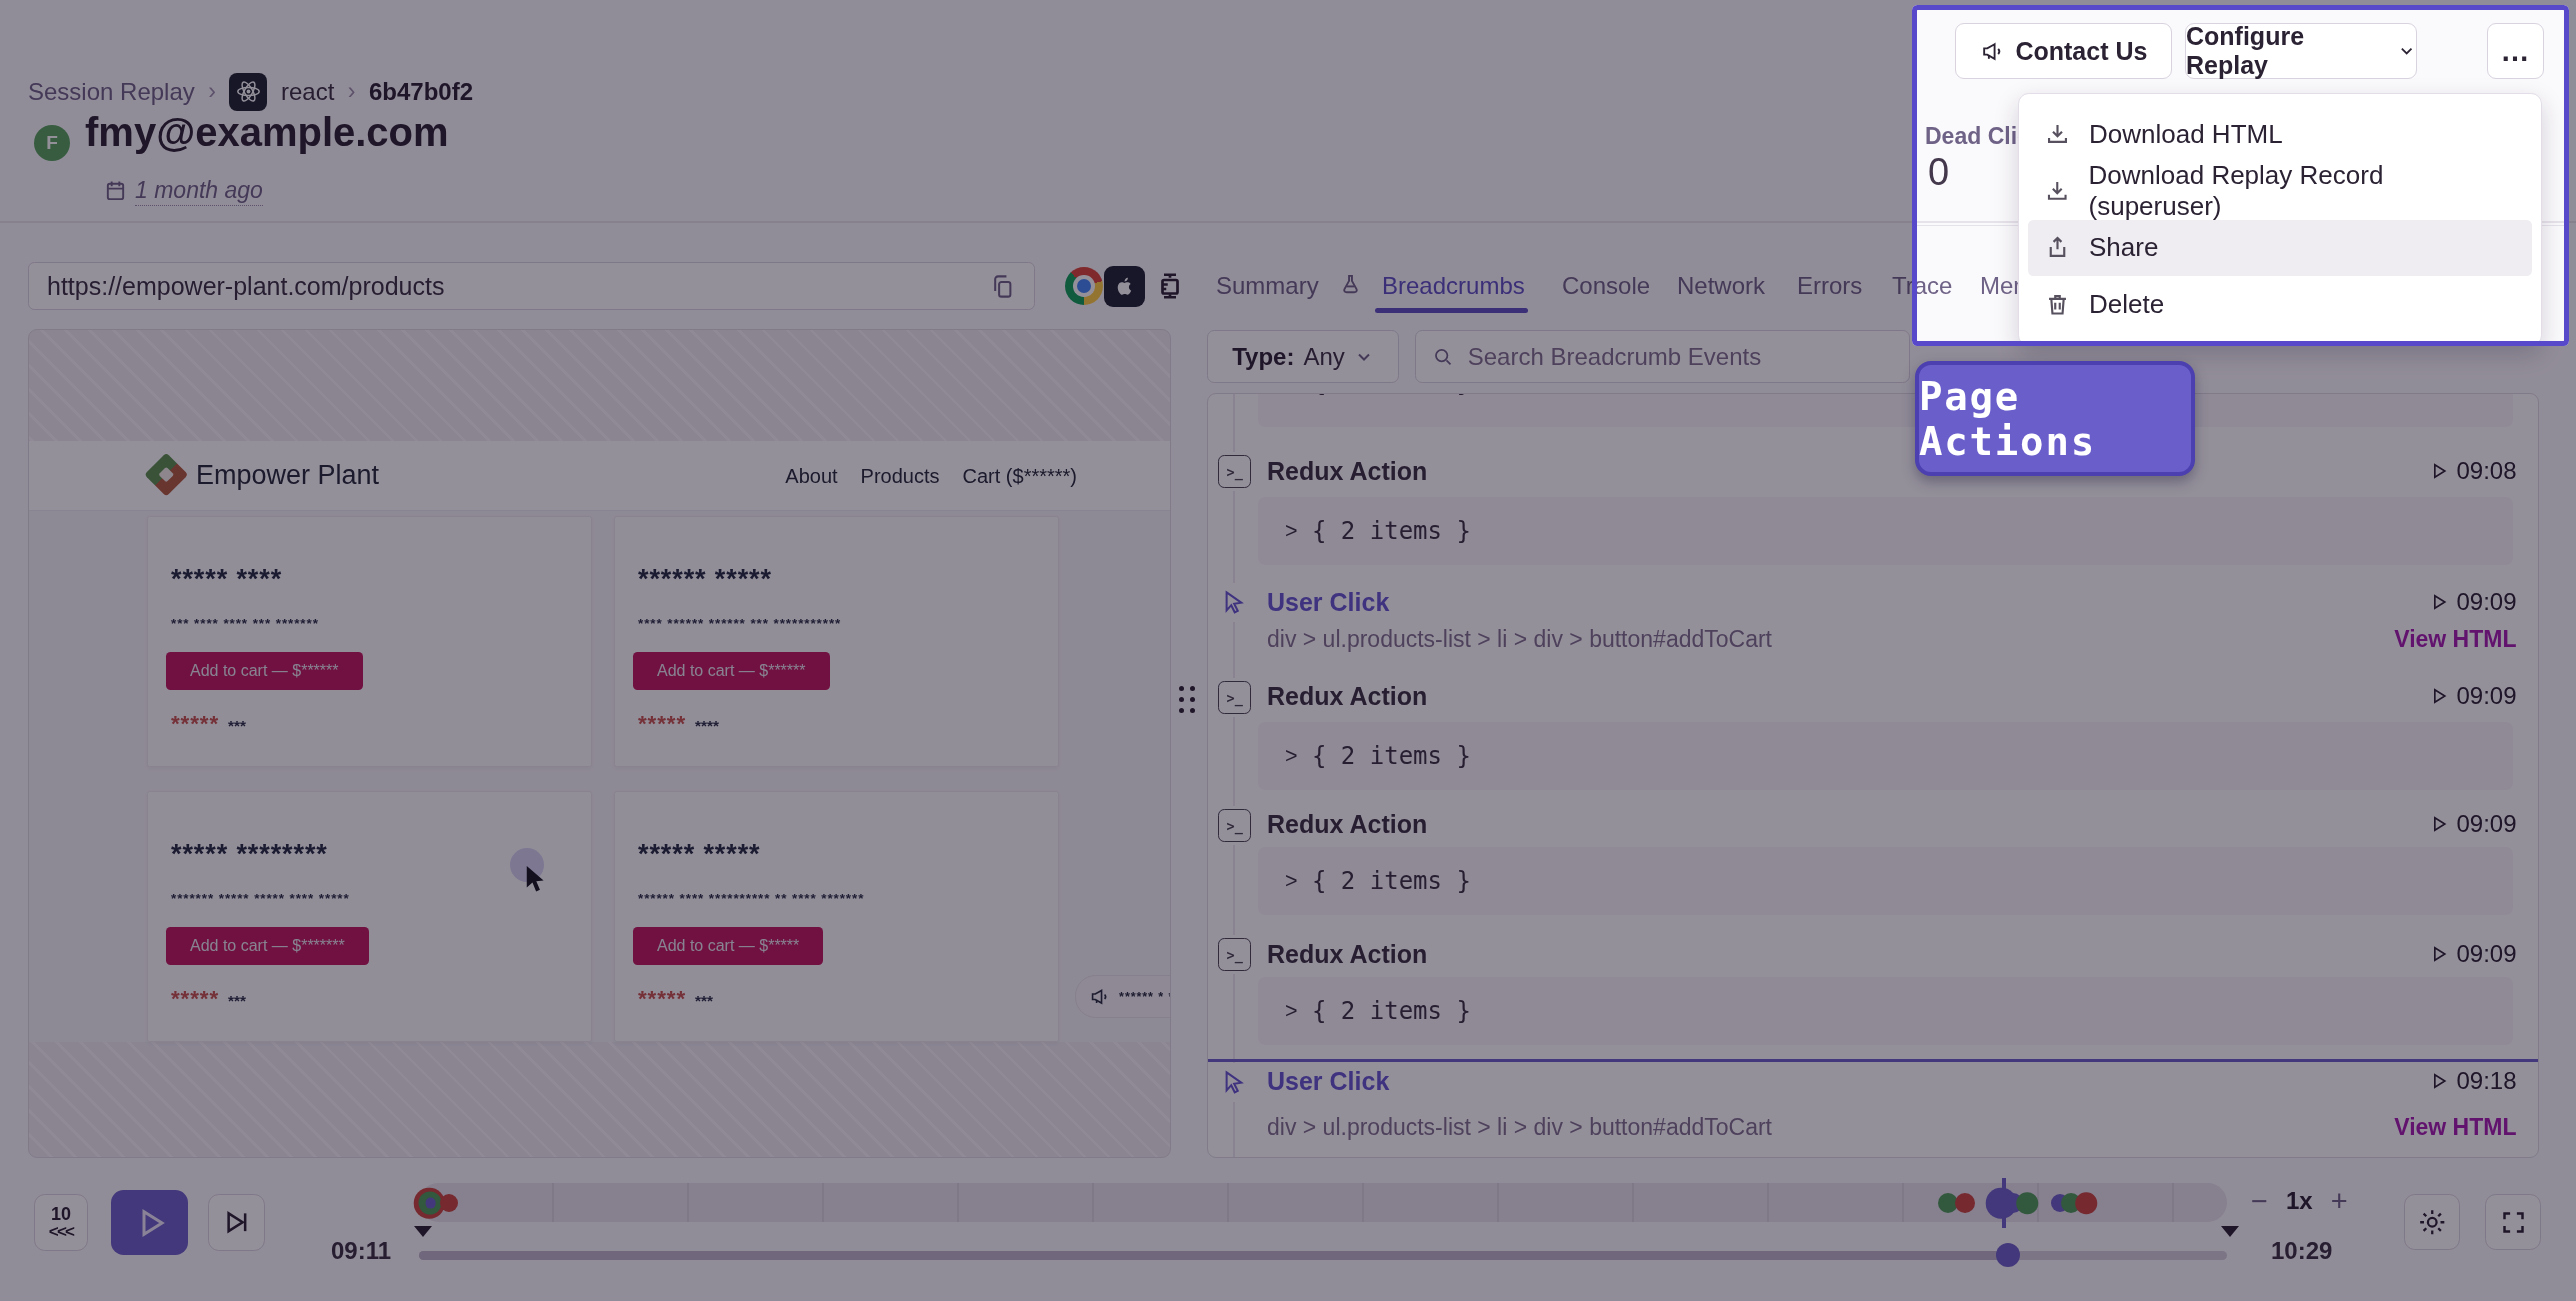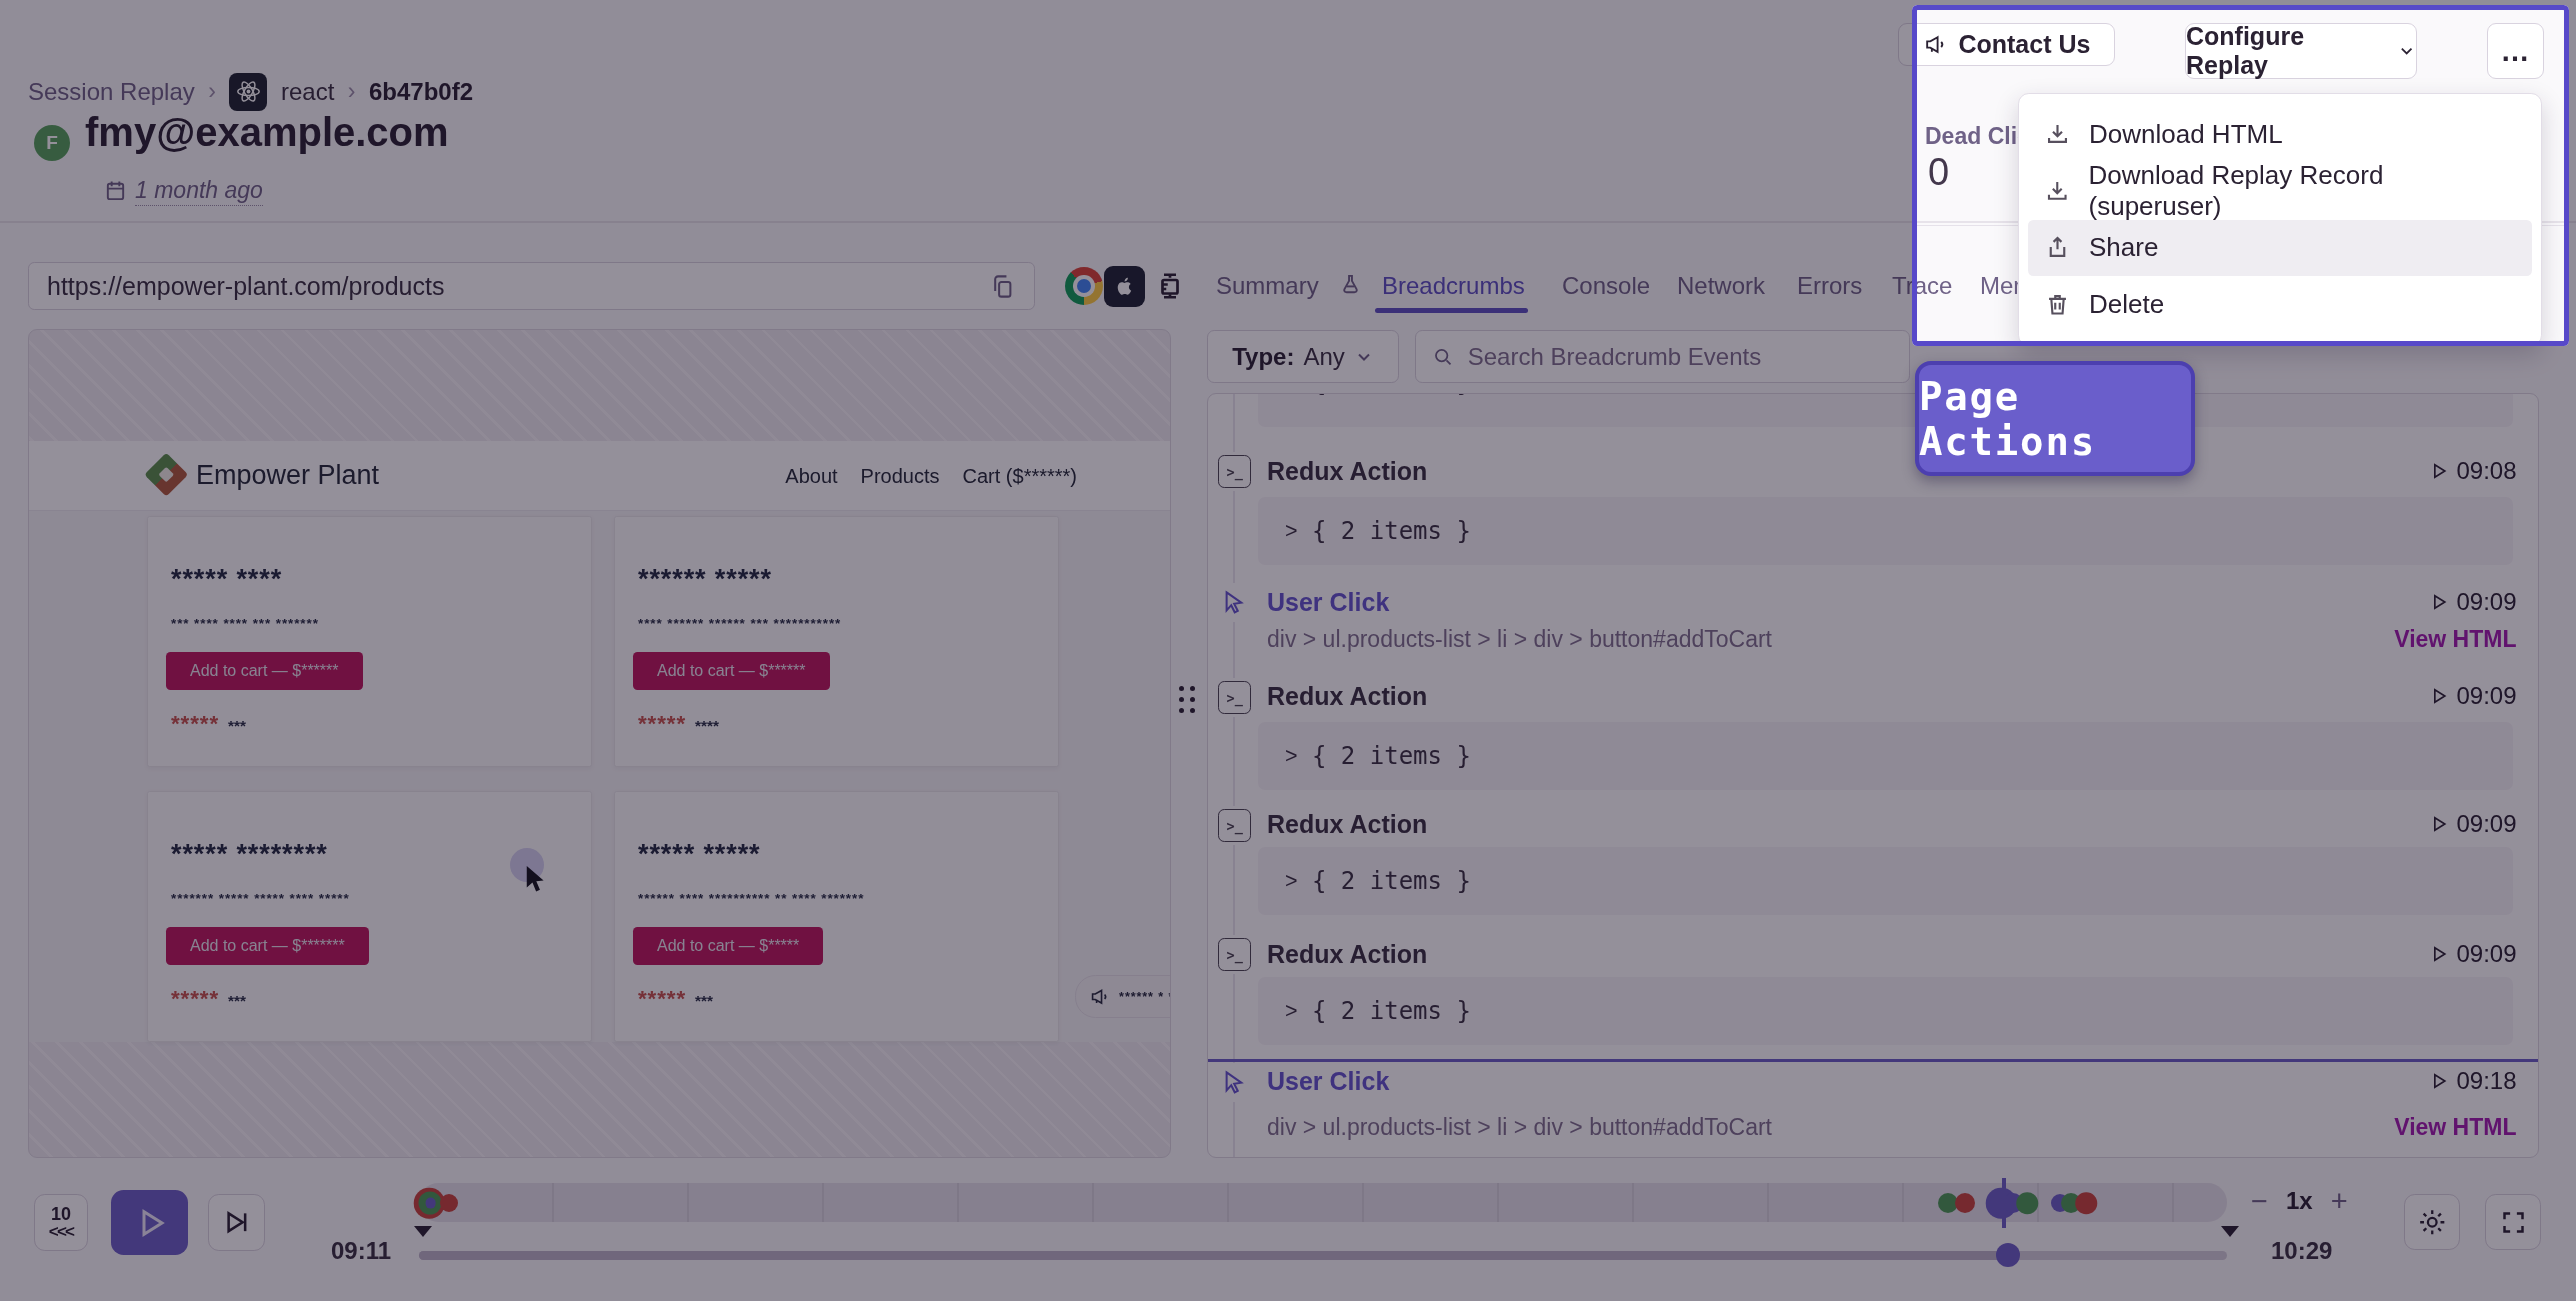--- a/index.html
+++ b/index.html
@@ -414,21 +414,21 @@
         <circle cx="12" cy="12" r="3.4"></circle>
         <path d="M12 2.5v3M12 18.5v3M2.5 12h3M18.5 12h3M5.2 5.2l2.1 2.1M16.7 16.7l2.1 2.1M18.8 5.2l-2.1 2.1M7.3 16.7l-2.1 2.1"></path>
       </svg>
   </div>
   <div class="abs sq-btn" style="left:2485px;top:1194px;width:56px;height:56px;">
     <svg width="27" height="27" viewBox="0 0 24 24" fill="none" stroke="#2B2233" stroke-width="2.2">
         <path d="M4 9V4h5M15 4h5v5M20 15v5h-5M9 20H4v-5"></path>
       </svg>
   </div>
 
-  <div class="abs btn" style="left:1898px;top:23px;width:217px;height:43px;text-align:right;">
+  <div class="abs btn" style="left:1955px;top:23px;width:217px;height:56px;text-align:right;">
     <svg width="25" height="25" viewBox="0 0 24 24" fill="none" stroke="#2B2233" stroke-width="1.8">
         <path d="M14 5 7 9H4v6h3l7 4V5z"></path>
         <path d="M17.5 9.5a3.8 3.8 0 0 1 0 5"></path>
         <path d="M8.5 15.5V19"></path>
       </svg>
     <span>Contact Us</span>
   </div>
   <div class="abs btn" style="left:2185px;top:23px;width:232px;height:56px;">
     <span>Configure Replay</span>
     <svg width="20" height="20" viewBox="0 0 24 24" fill="none" stroke="#2B2233" stroke-width="2.2">

